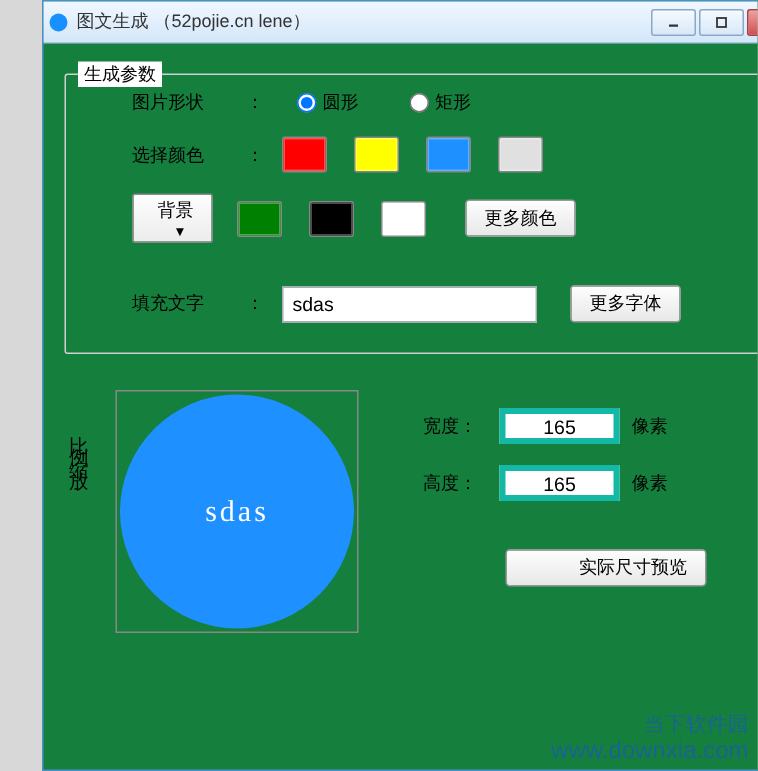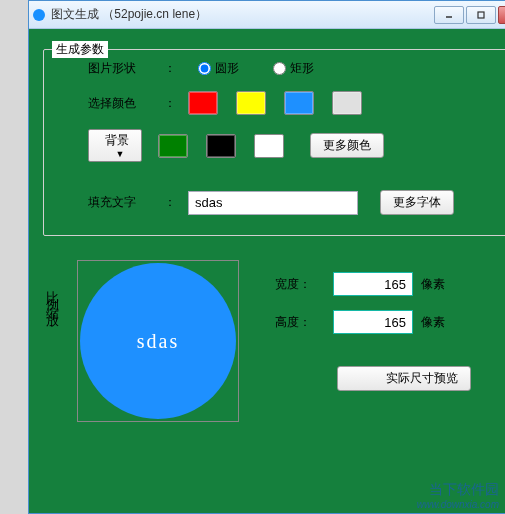--- a/index.html
+++ b/index.html
@@ -122,25 +122,25 @@
     }
     .select .arrow { font-size: 9px; margin-left: 6px; }
     .text-input {
       border: 1px solid #aab;
       padding: 3px 6px;
       width: 170px;
       font-size: 13px;
       height: 24px;
     }
     .num-input {
-      border: 1px solid #14b8a6;
+      border: 4px solid #14b8a6;
       padding: 3px 6px;
       width: 80px;
       font-size: 13px;
-      text-align: right;
+      text-align: center;
       height: 24px;
     }
     .bottom {
       display: flex;
       margin-top: 24px;
       gap: 16px;
       align-items: flex-start;
     }
     .scale-label {
       writing-mode: vertical-rl;
@@ -174,21 +174,21 @@
     .dims {
       margin-left: 20px;
       margin-top: 12px;
     }
     .dim-row {
       display: flex;
       align-items: center;
       margin-bottom: 14px;
       gap: 8px;
     }
-    .dim-label { width: 50px; }
+    .dim-label { width: 50px; text-align: center; }
     .actual-btn { margin-top: 18px; margin-left: 62px; padding-left: 48px; }
     .watermark {
       position: absolute;
       right: 6px;
       bottom: 4px;
       text-align: right;
       color: #1d4ed8;
       opacity: 0.55;
       font-size: 14px;
       pointer-events: none;
@@ -285,14 +285,14 @@
           <span>像素</span>
         </div>
         <button class="btn actual-btn">实际尺寸预览</button>
       </div>
     </div>
   </div>
 </div>
 
 <div class="watermark">
   <div>当下软件园</div>
-  <div style="font-size:10px;font-style:italic;">www.downxia.com</div>
+  <div style="font-size:16px;">www.downxia.com</div>
 </div>
 
 </body></html>

